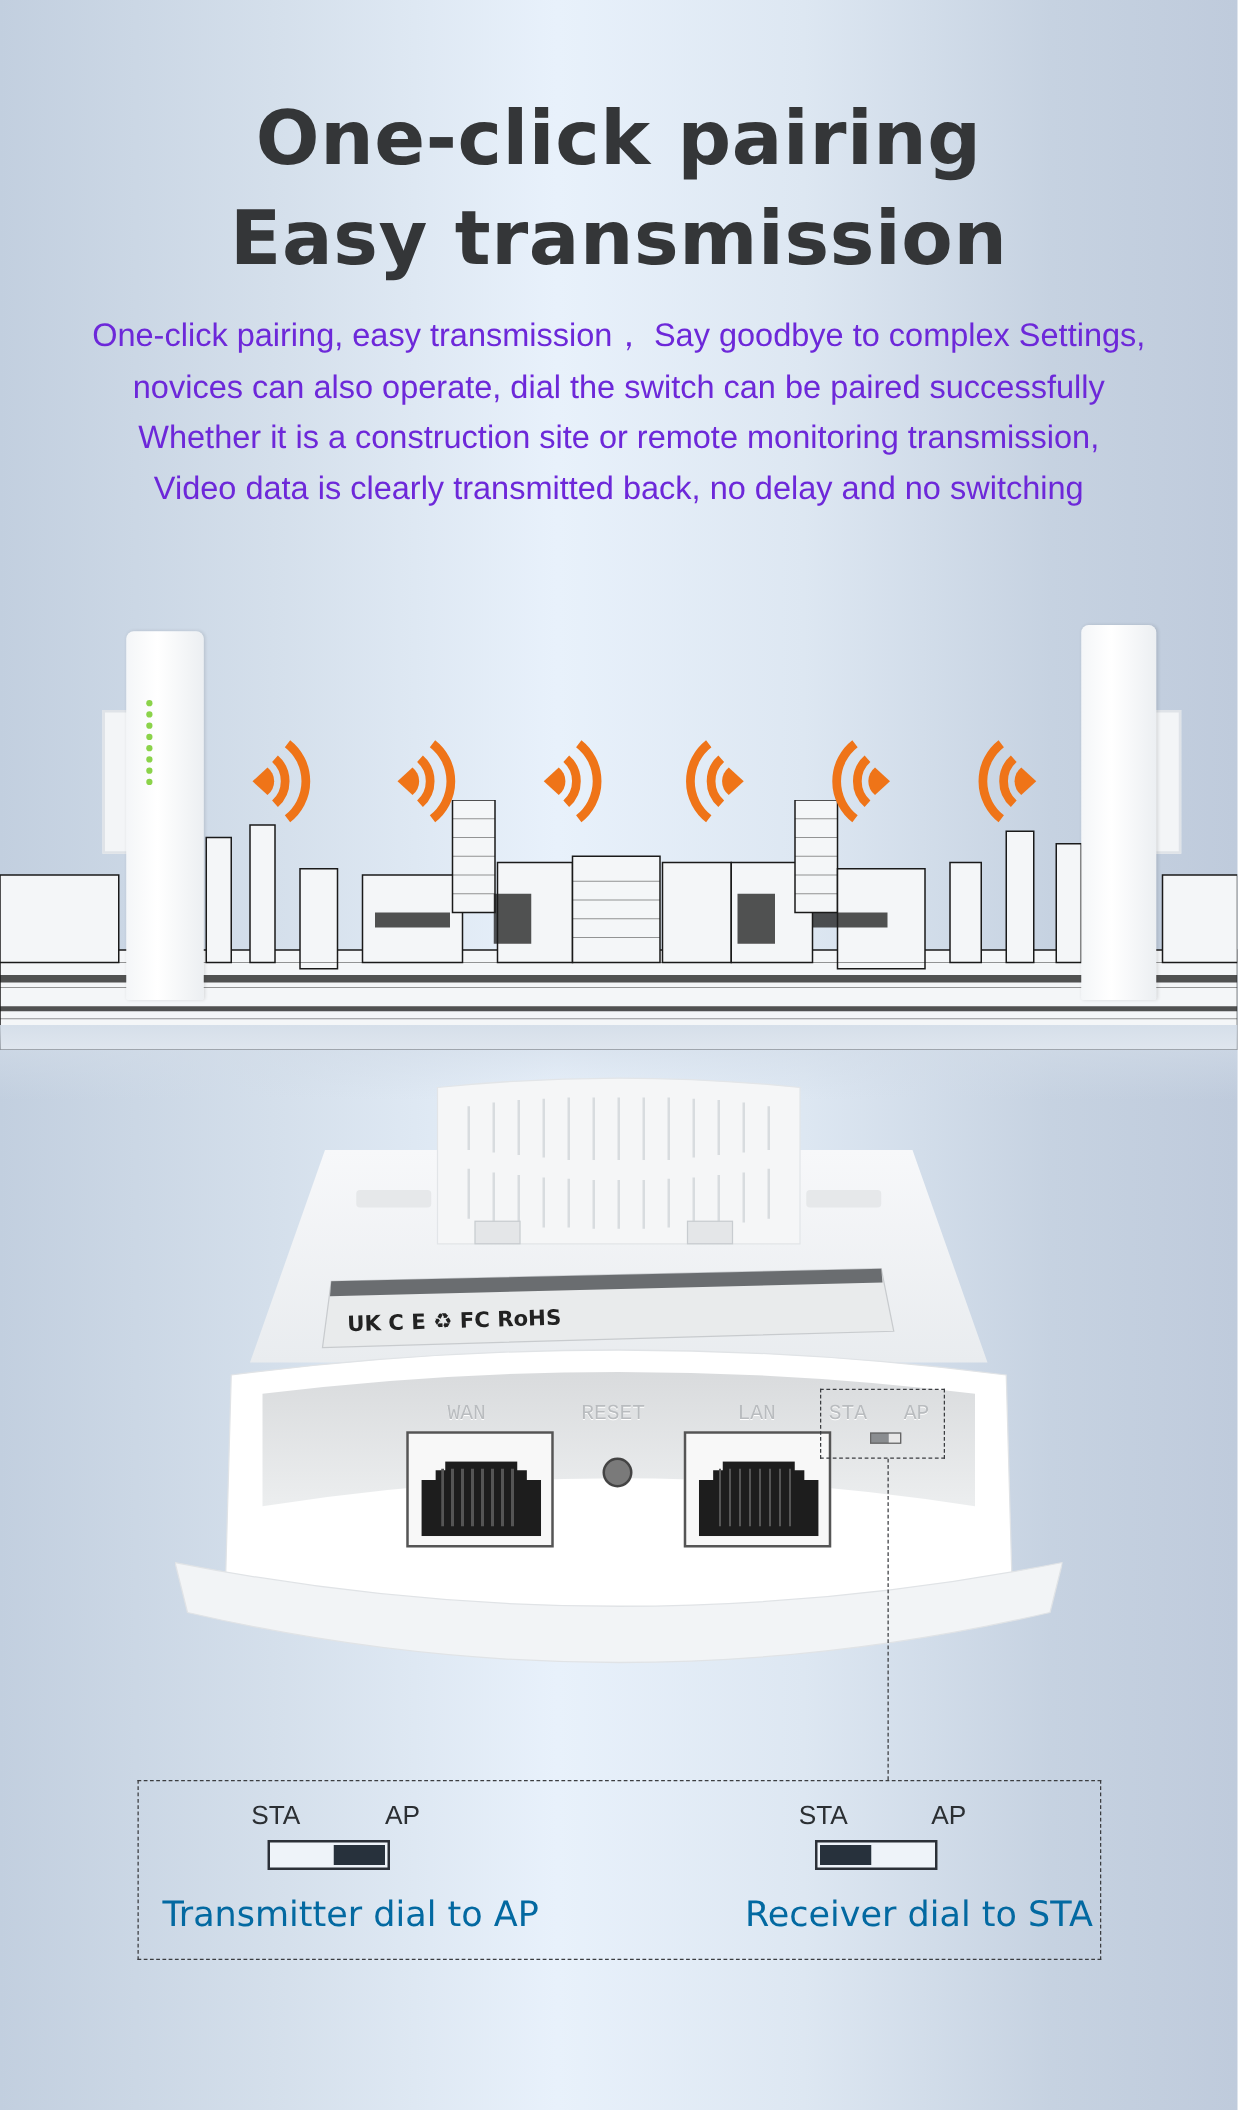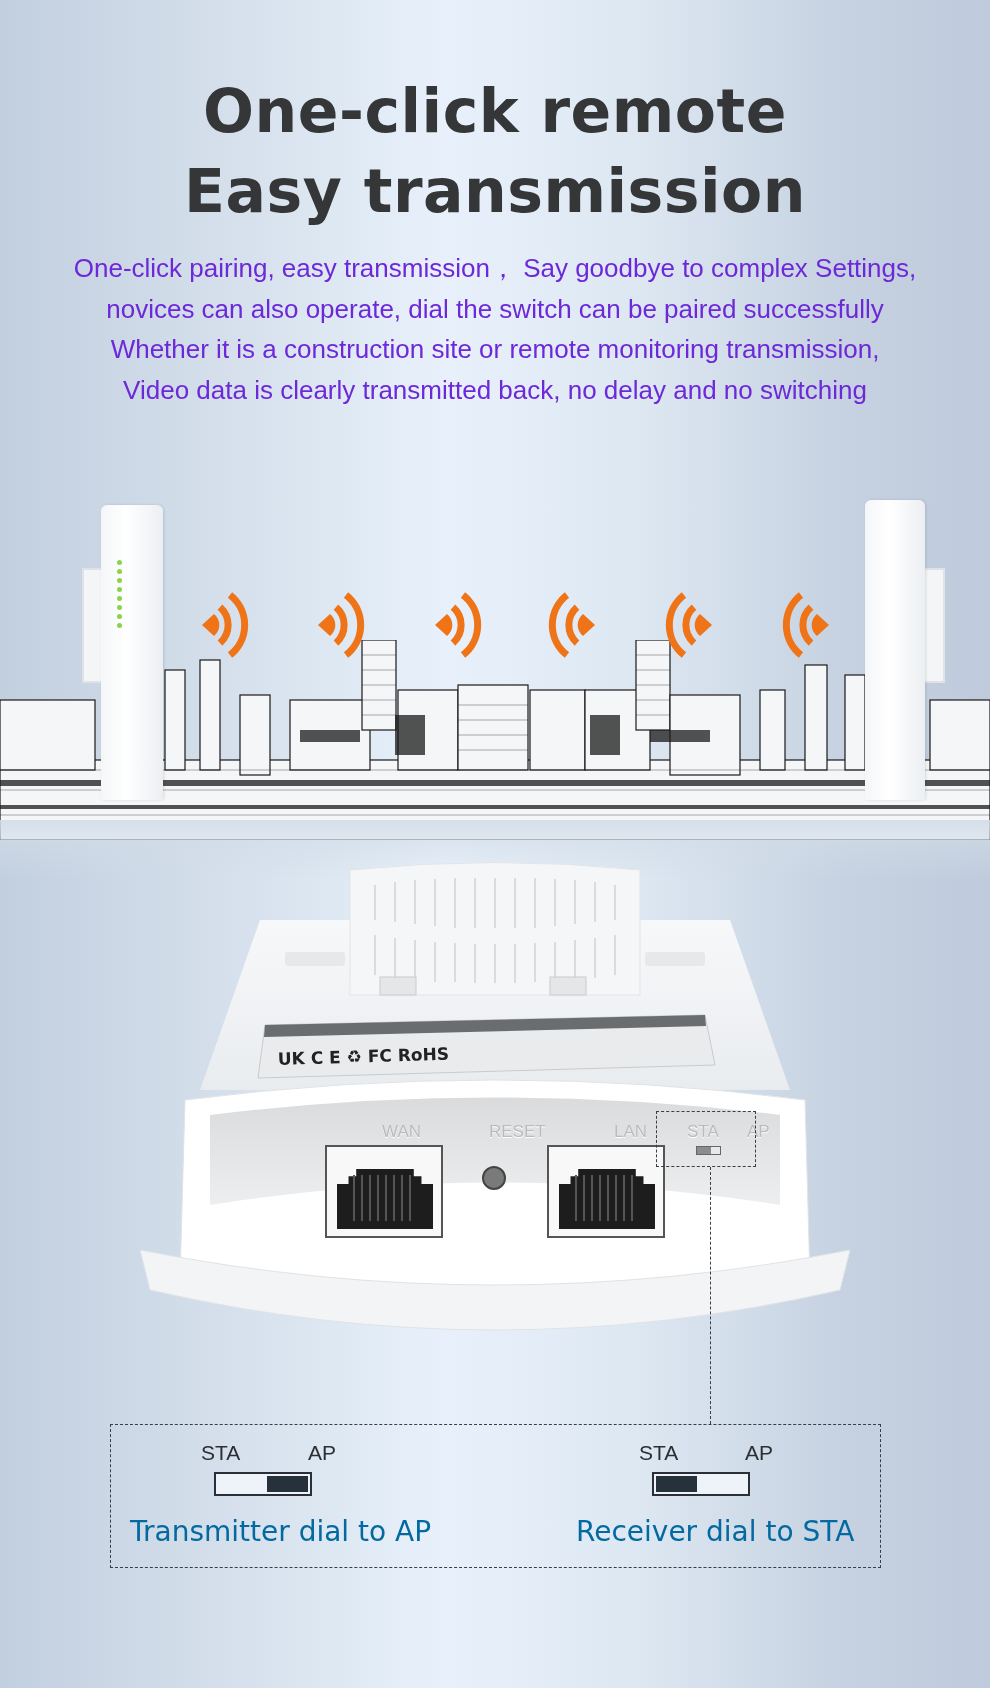--- a/index.html
+++ b/index.html
@@ -41,23 +41,22 @@
   }
   .bracket.left { left: 82px; top: 78px; width: 22px; height: 115px; }
   .bracket.right { left: 923px; top: 78px; width: 22px; height: 115px; }
   .leds { position: absolute; left: 16px; top: 55px; width: 10px; }
   .led { width: 5px; height: 5px; border-radius: 50%; background: #8bd34a; margin-bottom: 4px; }
   .wave { position: absolute; top: 100px; width: 52px; height: 70px; }
 
   
   .device { position: absolute; left: 140px; top: 860px; width: 710px; height: 530px; }
   .port-label {
-    position: absolute; font-size: 17px; color: #b9bcbf; font-family: Liberation Sans, sans-serif;
+    position: absolute; font-size: 17px; color: #b9bcbf; font-family: Liberation Mono, monospace;
     text-shadow: 0 1px 0 #fff;
-    margin-left: 24px;
   }
   .rj45 {
     position: absolute; width: 118px; height: 93px; background: #f8f8f8; border: 2px solid #555;
     border-top-width: 2px;
   }
   .rj45 .jack {
     position: absolute; left: 10px; top: 22px; width: 96px; height: 60px; background: #1d1d1d;
     clip-path: polygon(20% 0, 80% 0, 80% 12%, 88% 12%, 88% 25%, 100% 25%, 100% 100%, 0 100%, 0 25%, 12% 25%, 12% 12%, 20% 12%);
   }
   .rj45 .pins { position: absolute; left: 26px; top: 28px; width: 62px; height: 46px;
@@ -76,21 +75,21 @@
   .sw-labels span { position: absolute; }
   .switch {
     position: absolute; top: 31px; width: 98px; height: 24px; border: 2px solid #2b3038; background: #eef3f9;
   }
   .switch .knob { position: absolute; top: 2px; width: 41px; height: 16px; background: #27313c; }
   .caption { position: absolute; font-size: 28px; color: #0369a1; white-space: nowrap; font-family: "DejaVu Sans", sans-serif; }
 </style>
 </head>
 <body>
 
-<div class="title t1">One-click remote</div>
+<div class="title t1">One-click pairing</div>
 <div class="title t2">Easy transmission</div>
 
 <div class="desc">
   <div>One-click pairing, easy transmission，  Say goodbye to complex Settings,</div>
   <div>novices can also operate, dial the switch can be paired successfully</div>
   <div>Whether it is a construction site or remote monitoring transmission,</div>
   <div>Video data is clearly transmitted back, no delay and no switching</div>
 </div>
 
 <div class="scene">
@@ -258,14 +257,14 @@
 
   <div class="switch-group" style="left:528px;top:16px">
     <div class="sw-labels">
       <span style="left:0">STA</span>
       <span style="left:106px">AP</span>
     </div>
     <div class="switch" style="left:13px">
       <div class="knob" style="left:2px"></div>
     </div>
   </div>
-  <div class="caption" style="left:465px;top:90px">Receiver dial to STA</div>
+  <div class="caption" style="left:485px;top:90px">Receiver dial to STA</div>
 </div>
 
 </body></html>

